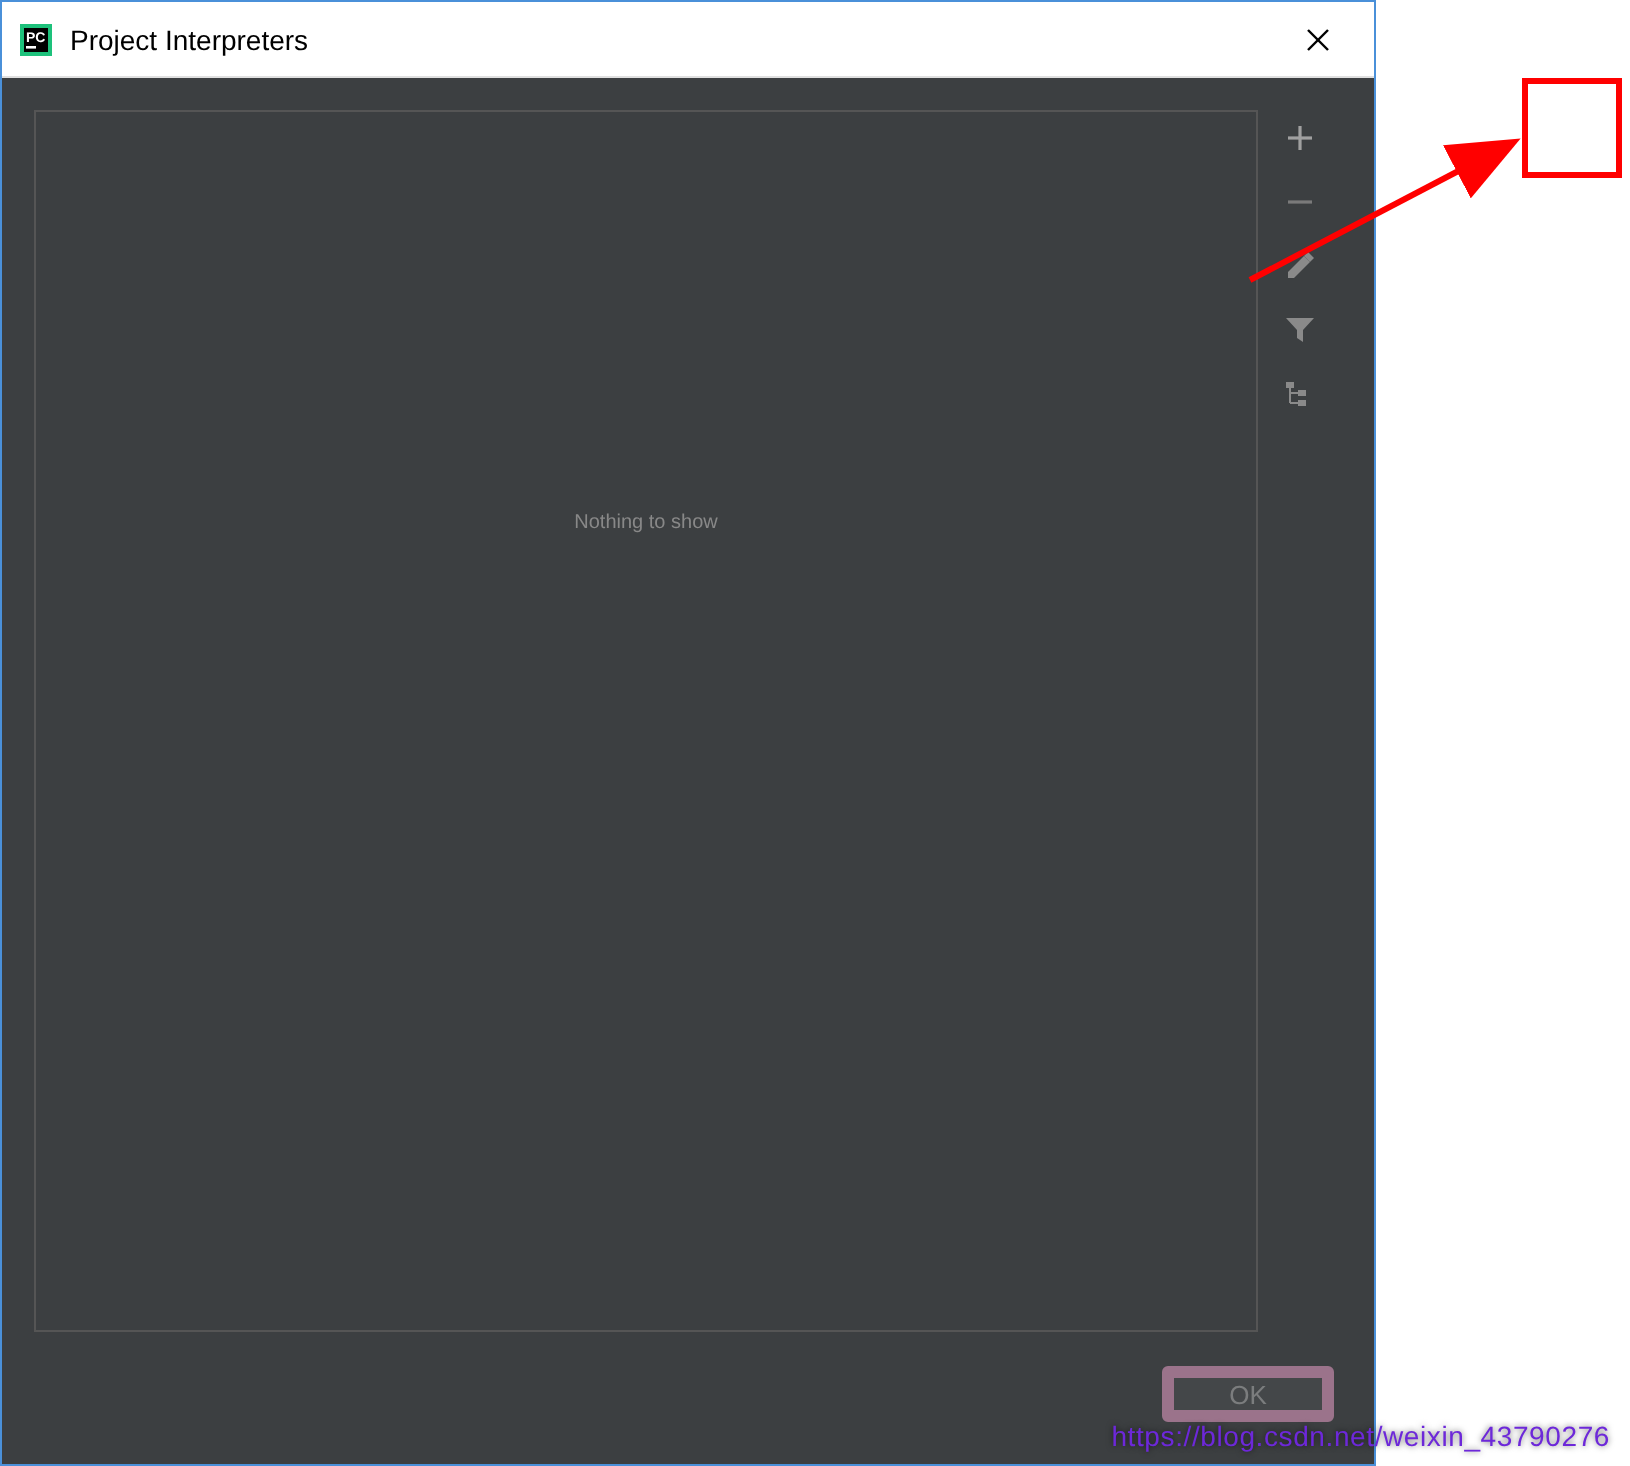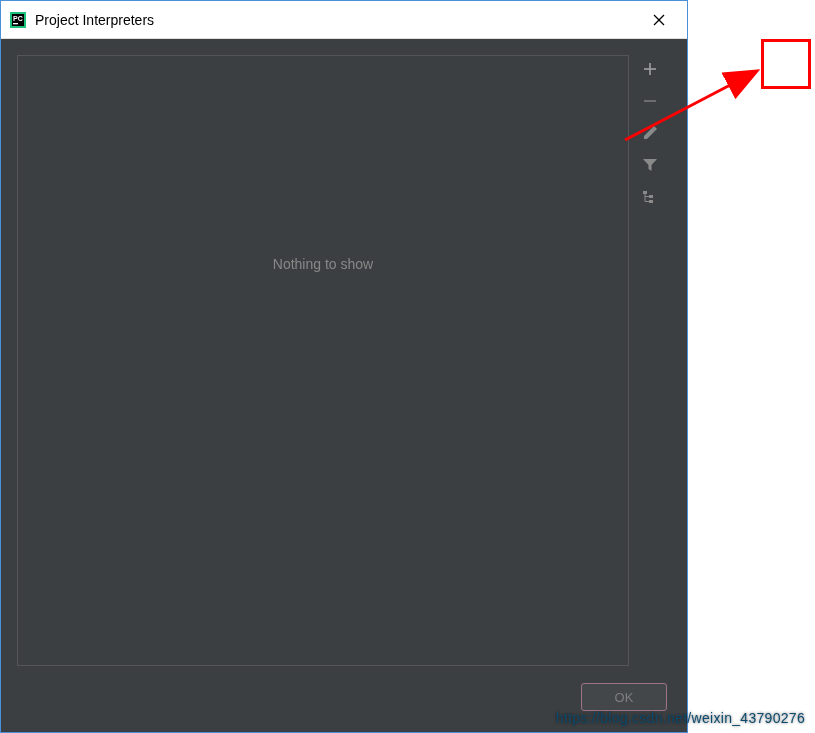--- a/index.html
+++ b/index.html
@@ -75,21 +75,21 @@
       flex: 1;
       border: 1px solid #555555;
       background: #3c3f41;
       display: flex;
       align-items: flex-start;
       justify-content: center;
       padding-top: 200px;
     }
     .empty-text {
       color: #888888;
-      font-size: 14px;
+      font-size: 10px;
     }
     .side-toolbar {
       width: 42px;
       display: flex;
       flex-direction: column;
       align-items: center;
       gap: 4px;
       margin-left: 0;
       padding-top: 2px;
     }
@@ -112,21 +112,21 @@
       display: flex;
       justify-content: flex-end;
       align-items: center;
       gap: 8px;
       padding-right: 4px;
       padding-top: 12px;
     }
     .dialog-btn {
       min-width: 86px;
       height: 28px;
-      border: 1px solid #f9a8d4;
+      border: 6px solid #f9a8d4;
       background: #4c5052;
       color: #bbbbbb;
       font-size: 13px;
       border-radius: 3px;
       cursor: pointer;
       display: flex;
       align-items: center;
       justify-content: center;
       opacity: 0.55;
     }
@@ -147,21 +147,21 @@
       position: absolute;
       top: 60px;
       right: 40px;
       pointer-events: none;
       z-index: 99;
     }
     .watermark {
       position: absolute;
       bottom: 7px;
       right: 10px;
-      color: #0c4a6e;
+      color: #6d28d9;
       font-size: 14px;
       z-index: 200;
       text-shadow: 0 0 3px rgba(0,0,0,0.6);
       letter-spacing: 0.3px;
     }
   </style>
 </head>
 <body>
 
 <div class="window">

